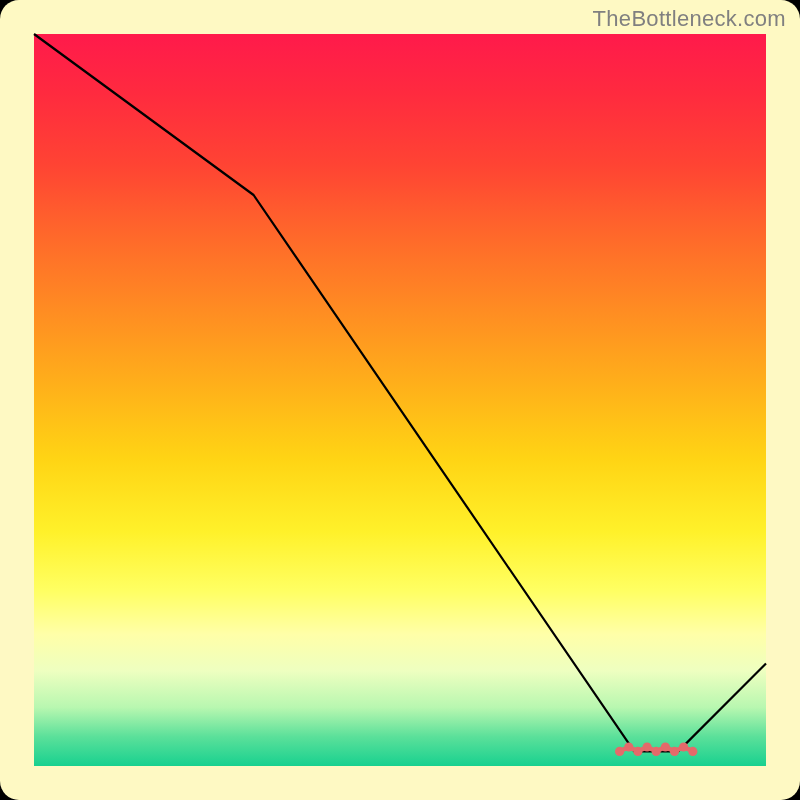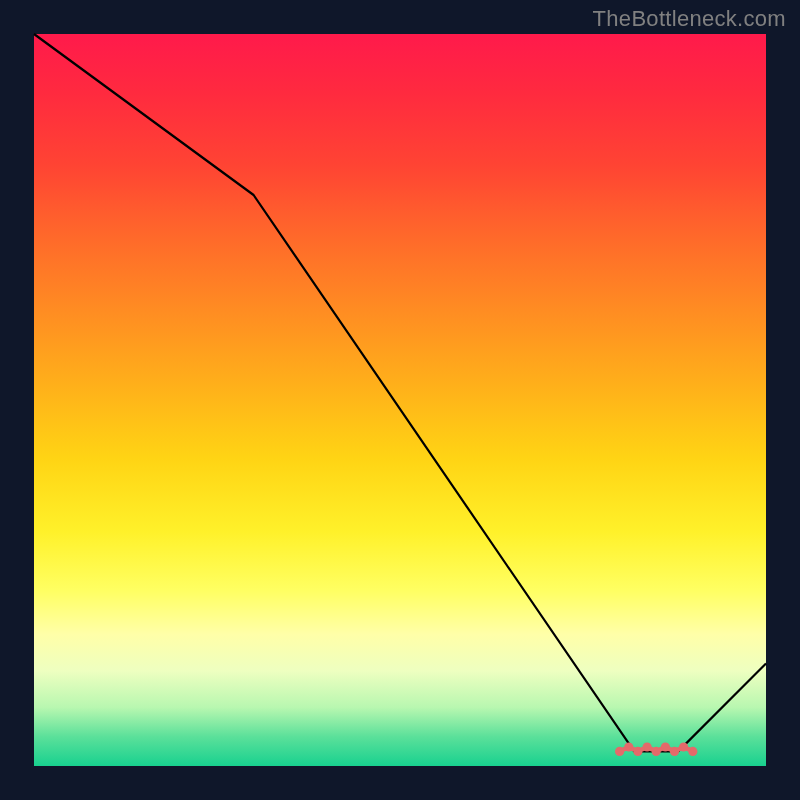--- a/index.html
+++ b/index.html
@@ -8,21 +8,22 @@
     width: 800px;
     height: 800px;
     background: #000;
     overflow: hidden;
     font-family: Arial, Helvetica, sans-serif;
   }
   .frame {
     position: relative;
     width: 800px;
     height: 800px;
-    background: #0f172a;
+    background: #fef9c3;
+    border-radius: 19px;
   }
   .attribution {
     position: absolute;
     top: 6px;
     right: 14px;
     color: #808080;
     font-size: 22px;
     letter-spacing: 0.3px;
   }
   .plot-area {

